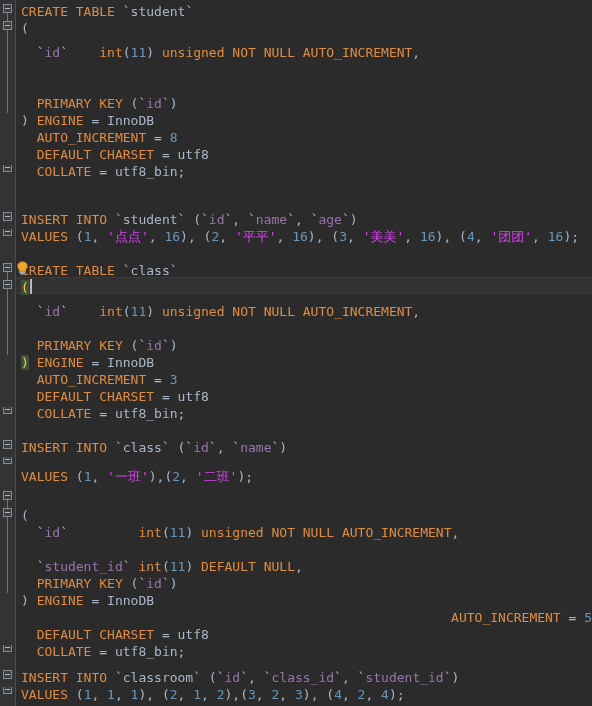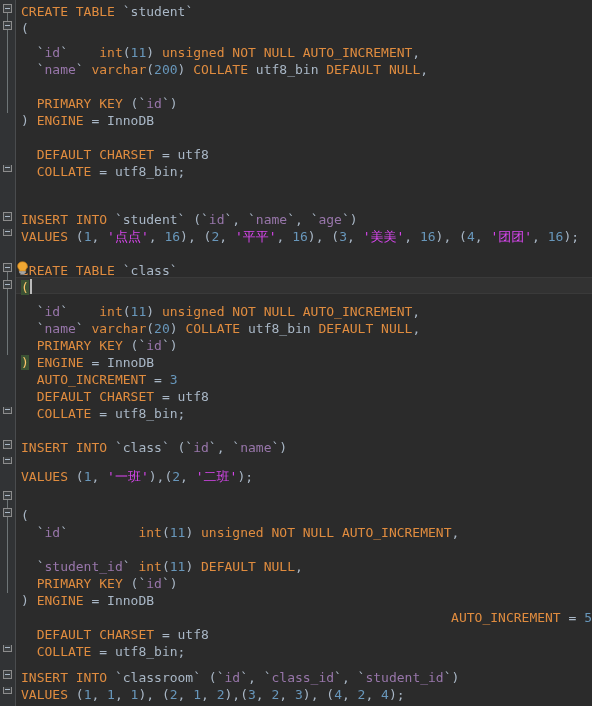--- a/index.html
+++ b/index.html
@@ -170,31 +170,30 @@
       <div class="fold-marker" style="top: 670px;"></div>
       <div class="fold-end" style="top: 687px;"></div>
     </div>
 
   <div class="caret-line-bg" style="top:277px;"></div>
 
   <div class="code-area" id="code-area">
       <div class="code-line" style="top: 3px;"><span class="kw">CREATE</span> <span class="kw">TABLE</span> <span class="pun">`</span><span class="tbl">student</span><span class="pun">`</span></div>
       <div class="code-line" style="top: 20px;"><span class="pun">(</span></div>
       <div class="code-line" style="top: 44px;">  <span class="pun">`</span><span class="col">id</span><span class="pun">`</span>    <span class="kw">int</span><span class="pun">(</span><span class="num">11</span><span class="pun">)</span> <span class="kw">unsigned NOT NULL AUTO_INCREMENT</span><span class="pun">,</span></div>
-      <div class="code-line" style="top: 61px;">  <span class="pun">`</span><span class="col">name</span><span class="pun">`</span> <span class="kw">varchar</span><span class="pun">(</span><span class="num">200</span><span class="pun">)</span> <span class="kw">COLLATE</span> <span class="tbl">utf8_bin</span> <span class="kw">DEFAULT NULL</span><span class="pun">,</span></div>
       <div class="code-line" style="top: 95px;">  <span class="kw">PRIMARY KEY</span> <span class="pun">(`</span><span class="col">id</span><span class="pun">`)</span></div>
       <div class="code-line" style="top: 112px;"><span class="pun">)</span> <span class="kw">ENGINE</span> <span class="pun">=</span> <span class="tbl">InnoDB</span></div>
+      <div class="code-line" style="top: 129px;">  <span class="kw">AUTO_INCREMENT</span> <span class="pun">=</span> <span class="num">8</span></div>
       <div class="code-line" style="top: 146px;">  <span class="kw">DEFAULT CHARSET</span> <span class="pun">=</span> <span class="tbl">utf8</span></div>
       <div class="code-line" style="top: 163px;">  <span class="kw">COLLATE</span> <span class="pun">=</span> <span class="tbl">utf8_bin</span><span class="pun">;</span></div>
       <div class="code-line" style="top: 211px;"><span class="kw">INSERT INTO</span> <span class="pun">`</span><span class="tbl">student</span><span class="pun">`</span> <span class="pun">(`</span><span class="col">id</span><span class="pun">`,</span> <span class="pun">`</span><span class="col">name</span><span class="pun">`,</span> <span class="pun">`</span><span class="col">age</span><span class="pun">`)</span></div>
       <div class="code-line" style="top: 228px;"><span class="kw">VALUES</span> <span class="pun">(</span><span class="num">1</span><span class="pun">,</span> <span class="str">'点点'</span><span class="pun">,</span> <span class="num">16</span><span class="pun">),</span> <span class="pun">(</span><span class="num">2</span><span class="pun">,</span> <span class="str">'平平'</span><span class="pun">,</span> <span class="num">16</span><span class="pun">),</span> <span class="pun">(</span><span class="num">3</span><span class="pun">,</span> <span class="str">'美美'</span><span class="pun">,</span> <span class="num">16</span><span class="pun">),</span> <span class="pun">(</span><span class="num">4</span><span class="pun">,</span> <span class="str">'团团'</span><span class="pun">,</span> <span class="num">16</span><span class="pun">);</span></div>
       <div class="code-line" style="top: 262px;"><span class="kw">CREATE</span> <span class="kw">TABLE</span> <span class="pun">`</span><span class="tbl">class</span><span class="pun">`</span></div>
       <div class="code-line" style="top: 279px;"><span class="brace-hl">(</span></div>
       <div class="code-line" style="top: 303px;">  <span class="pun">`</span><span class="col">id</span><span class="pun">`</span>    <span class="kw">int</span><span class="pun">(</span><span class="num">11</span><span class="pun">)</span> <span class="kw">unsigned NOT NULL AUTO_INCREMENT</span><span class="pun">,</span></div>
-      <div class="code-line" style="top: 320px;">  <span class="pun">`</span><span class="col">name</span><span class="pun">`</span> <span class="kw">varchar</span><span class="pun">(</span><span class="num">20</span><span class="pun">)</span> <span class="kw">COLLATE</span> <span class="tbl">utf8_bin</span> <span class="kw">DEFAULT NULL</span><span class="pun">,</span></div>
       <div class="code-line" style="top: 337px;">  <span class="kw">PRIMARY KEY</span> <span class="pun">(`</span><span class="col">id</span><span class="pun">`)</span></div>
       <div class="code-line" style="top: 354px;"><span class="brace-hl">)</span> <span class="kw">ENGINE</span> <span class="pun">=</span> <span class="tbl">InnoDB</span></div>
       <div class="code-line" style="top: 371px;">  <span class="kw">AUTO_INCREMENT</span> <span class="pun">=</span> <span class="num">3</span></div>
       <div class="code-line" style="top: 388px;">  <span class="kw">DEFAULT CHARSET</span> <span class="pun">=</span> <span class="tbl">utf8</span></div>
       <div class="code-line" style="top: 405px;">  <span class="kw">COLLATE</span> <span class="pun">=</span> <span class="tbl">utf8_bin</span><span class="pun">;</span></div>
       <div class="code-line" style="top: 439px;"><span class="kw">INSERT INTO</span> <span class="pun">`</span><span class="tbl">class</span><span class="pun">`</span> <span class="pun">(`</span><span class="col">id</span><span class="pun">`,</span> <span class="pun">`</span><span class="col">name</span><span class="pun">`)</span></div>
       <div class="code-line" style="top: 468px;"><span class="kw">VALUES</span> <span class="pun">(</span><span class="num">1</span><span class="pun">,</span> <span class="str">'一班'</span><span class="pun">),(</span><span class="num">2</span><span class="pun">,</span> <span class="str">'二班'</span><span class="pun">);</span></div>
       <div class="code-line" style="top: 507px;"><span class="pun">(</span></div>
       <div class="code-line" style="top: 524px;">  <span class="pun">`</span><span class="col">id</span><span class="pun">`</span>         <span class="kw">int</span><span class="pun">(</span><span class="num">11</span><span class="pun">)</span> <span class="kw">unsigned NOT NULL AUTO_INCREMENT</span><span class="pun">,</span></div>
       <div class="code-line" style="top: 558px;">  <span class="pun">`</span><span class="col">student_id</span><span class="pun">`</span> <span class="kw">int</span><span class="pun">(</span><span class="num">11</span><span class="pun">)</span> <span class="kw">DEFAULT NULL</span><span class="pun">,</span></div>

